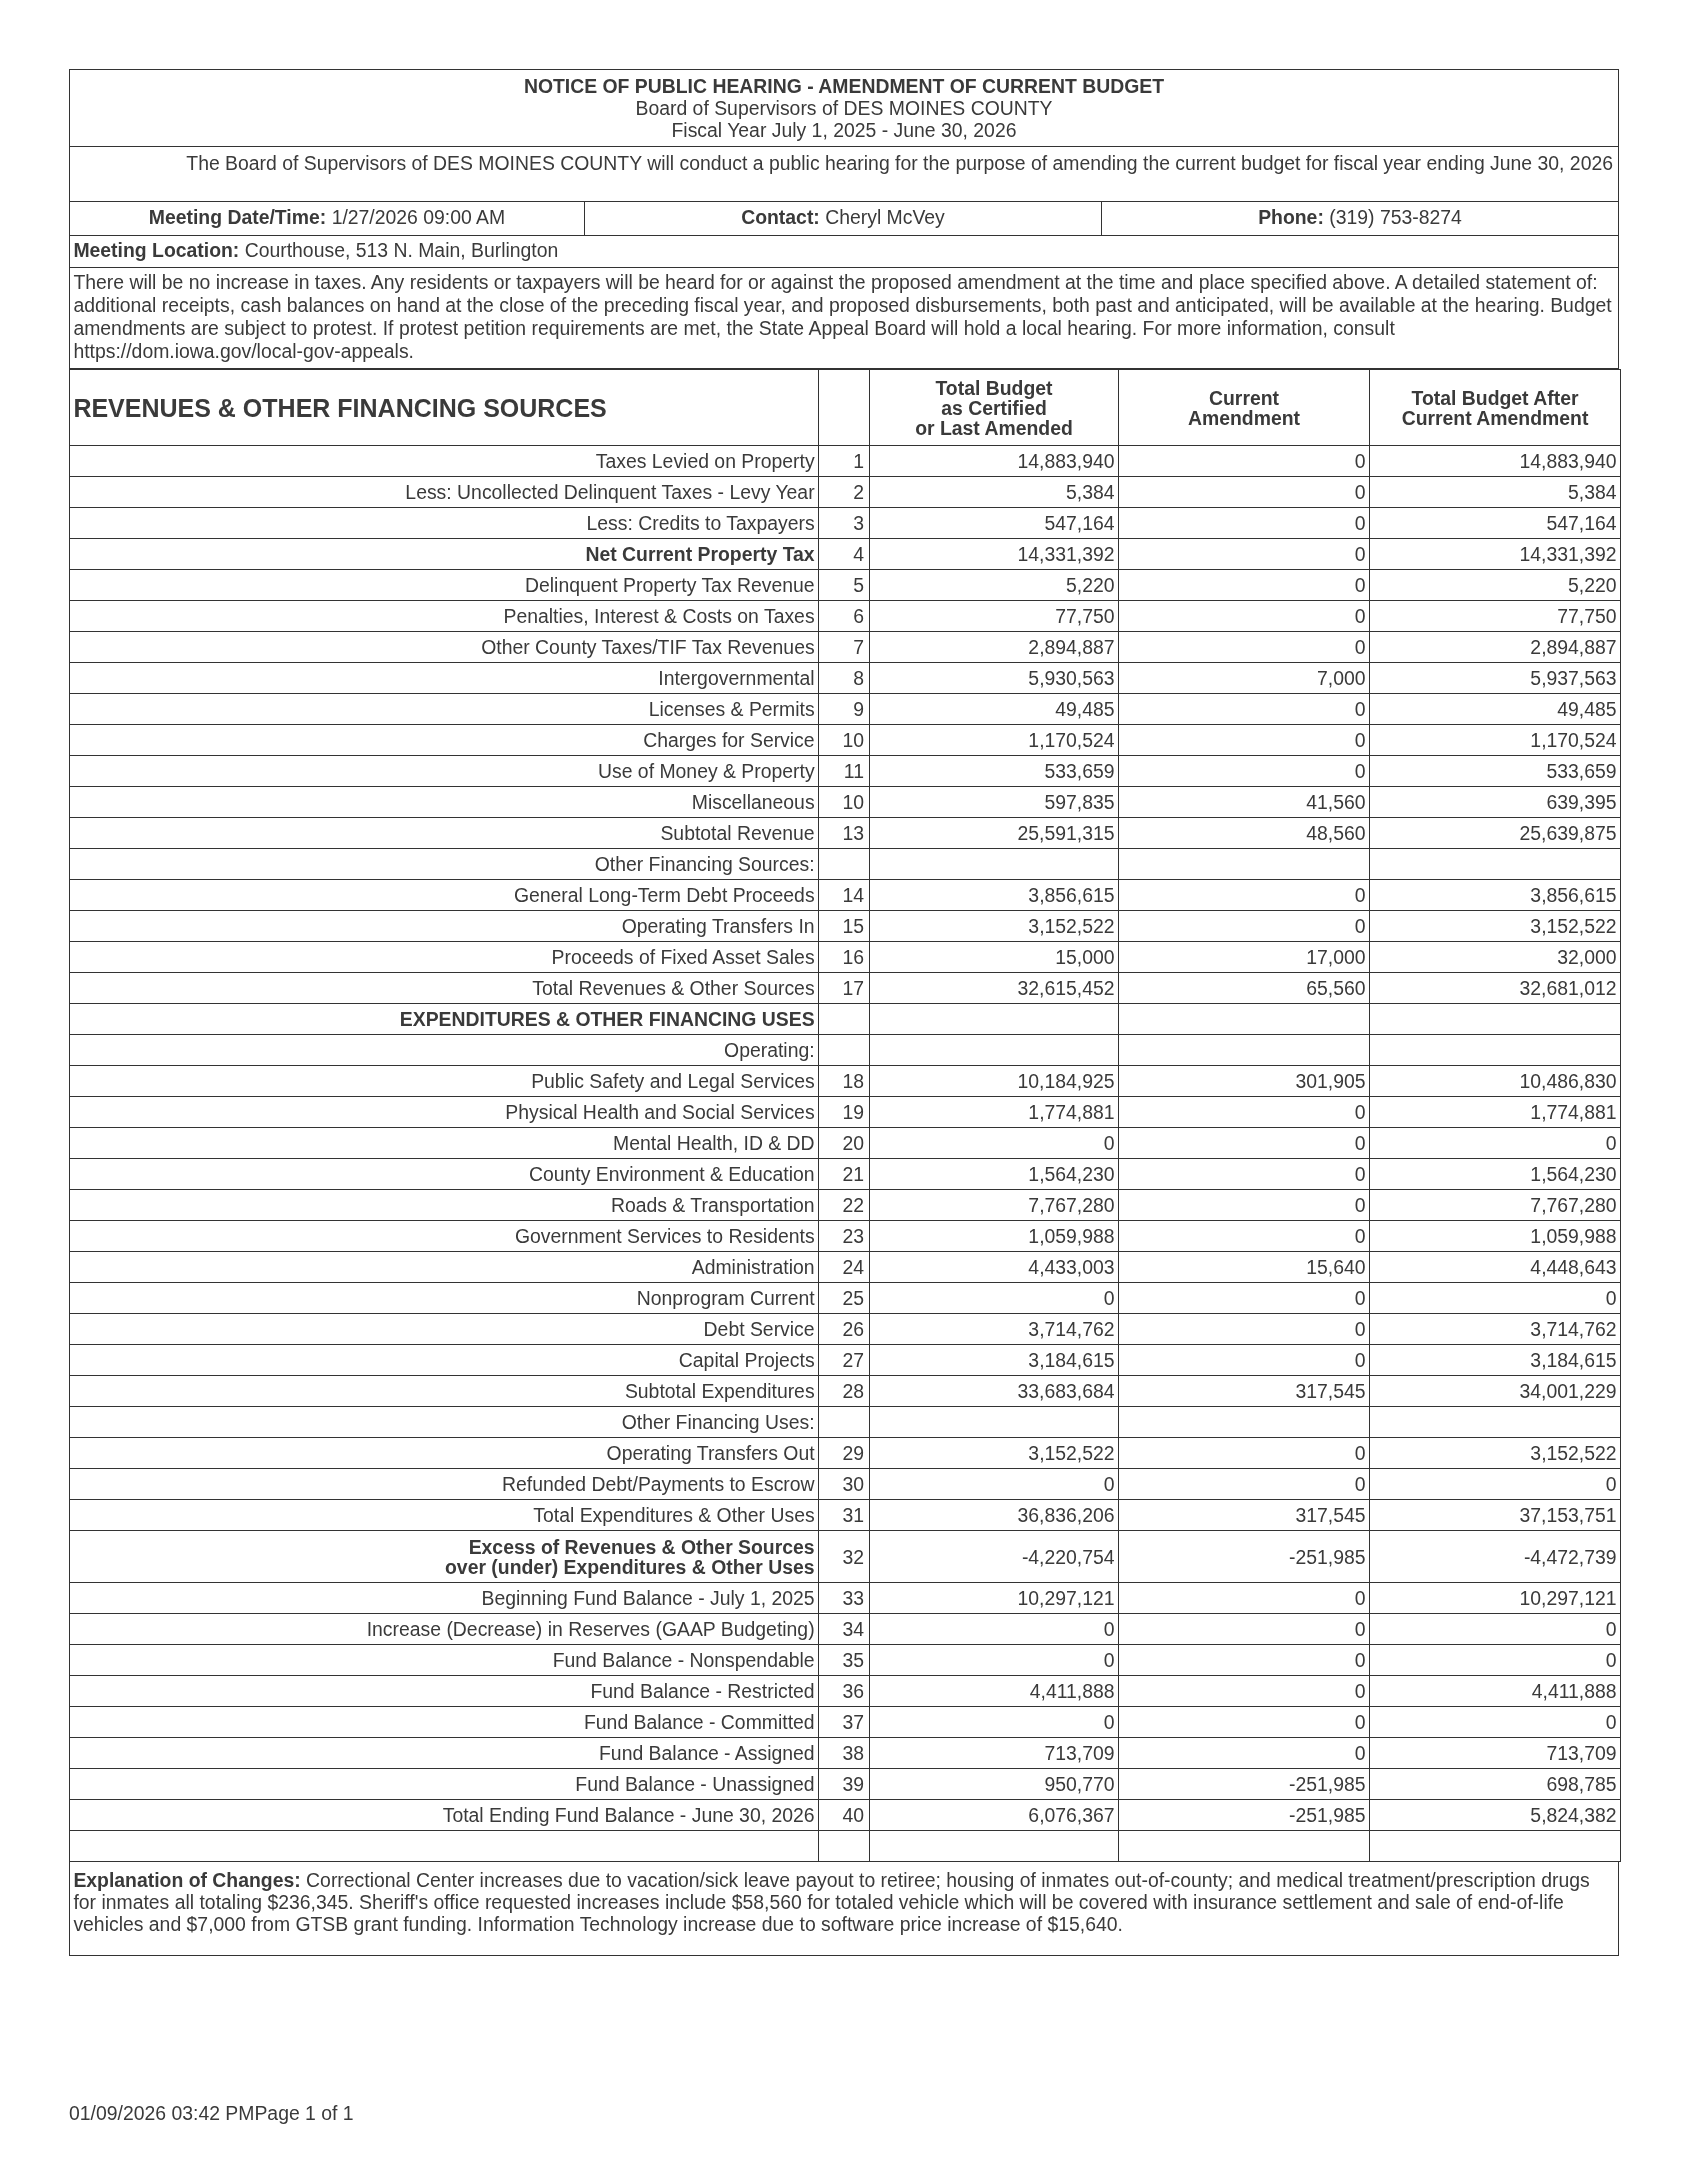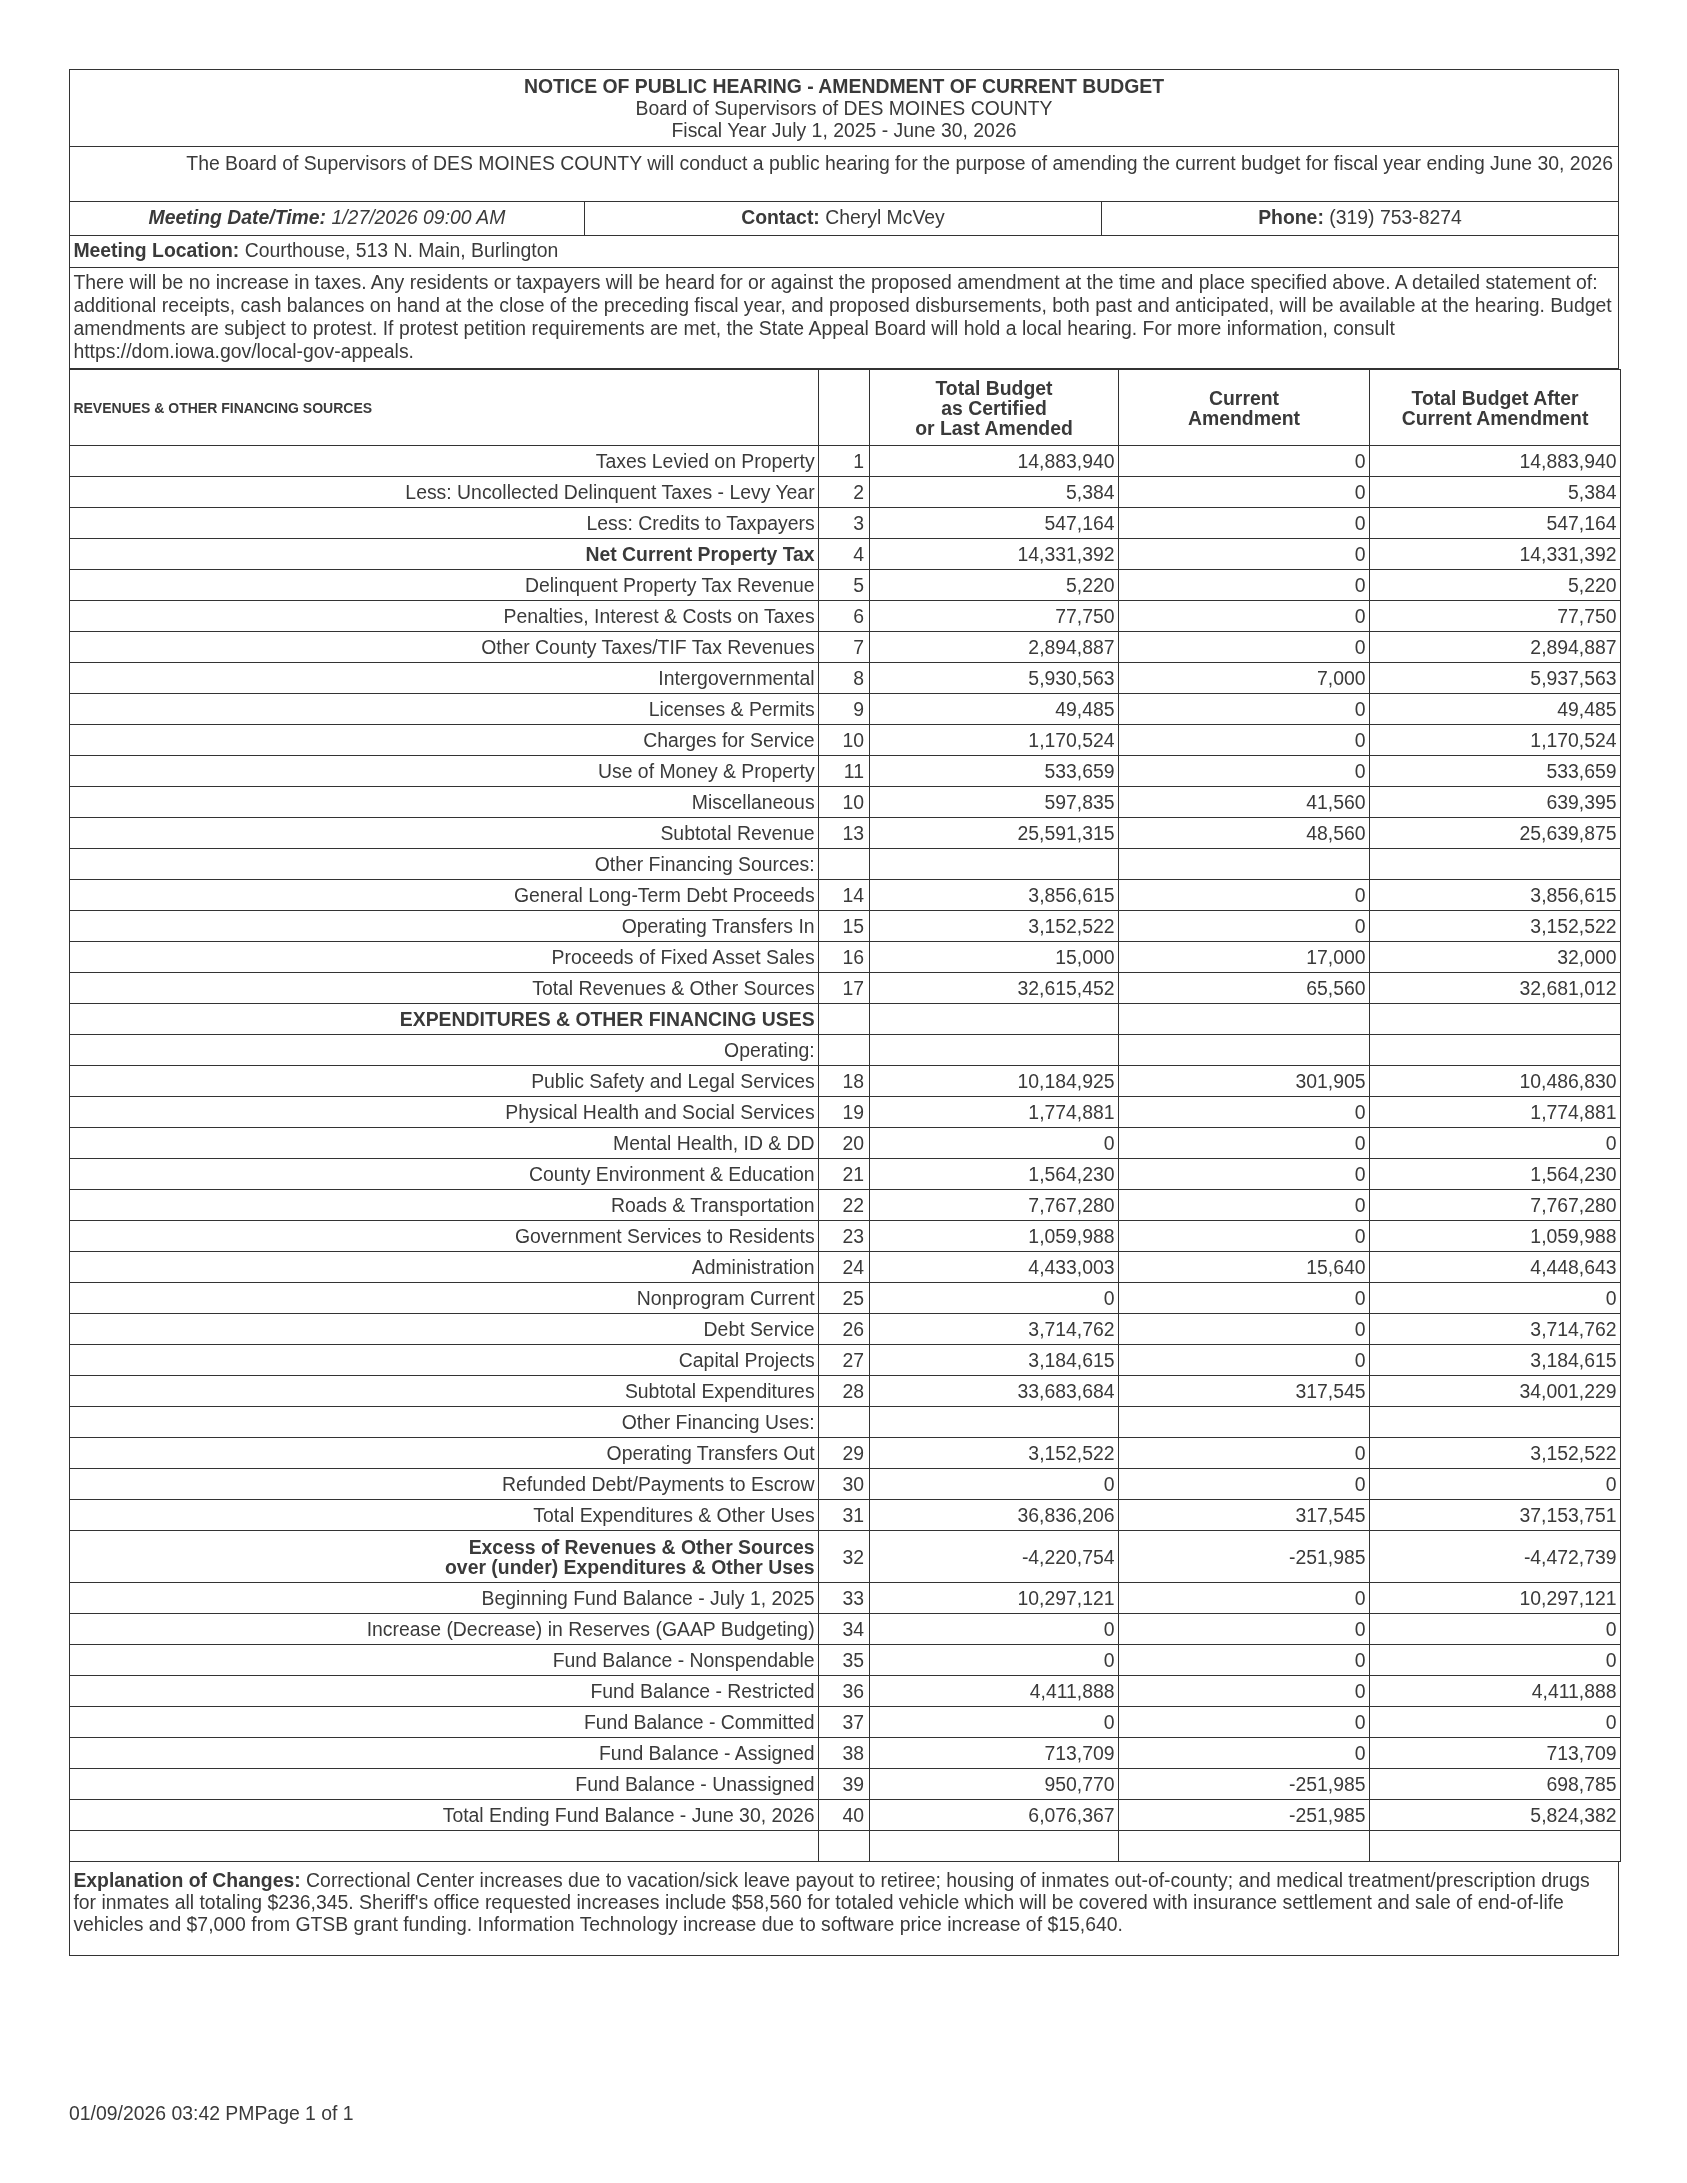--- a/index.html
+++ b/index.html
@@ -4,30 +4,30 @@
 <style>
   html, body { margin: 0; padding: 0; background: #ffffff; }
   body { width: 1687px; height: 2183px; position: relative; font-family: "Liberation Sans", sans-serif; color: #3a3a3a; }
   .page { position: absolute; left: 69px; top: 69px; width: 1550px; }
   .box { border: 1.7px solid #333; border-bottom: none; box-sizing: border-box; }
   .title-block { height: 77px; text-align: center; font-size: 19.4px; line-height: 22px; padding-top: 5px; box-sizing: border-box; border-bottom: 1.7px solid #333; }
   .title-block .t1 { font-weight: bold; }
   .intro { height: 55px; text-align: right; font-size: 19.4px; line-height: 22px; padding: 5px 5px 9px; box-sizing: border-box; border-bottom: 1.7px solid #333; }
   .meeting { display: flex; height: 33px; border-bottom: 1.7px solid #333; font-size: 19.4px; line-height: 30px; }
   .meeting > div { text-align: center; box-sizing: border-box; }
-  .meeting .m1 { width: 515px; border-right: 1.3px solid #333; font-style: italic; }
+  .meeting .m1 { width: 515px; border-right: 1.3px solid #333; }
   .meeting .m2 { width: 517px; border-right: 1.3px solid #333; }
   .meeting .m3 { flex: 1; }
   .lbl { font-weight: bold; }
   .location { height: 31px; border-bottom: 1.7px solid #333; font-size: 19.4px; line-height: 29.5px; padding-left: 3.4px; }
   .notice { height: 101px; border-bottom: 1.7px solid #333; font-size: 19.4px; line-height: 23px; padding: 2.5px 5px 0 3.4px; box-sizing: border-box; }
   table { border-collapse: collapse; width: 1550px; table-layout: fixed; font-size: 19.4px; }
   td, th { border: 1.3px solid #333; padding: 0 3.4px; height: 30px; white-space: nowrap; overflow: hidden; }
   th { font-weight: bold; text-align: center; line-height: 20px; height: 75px; }
-  th.sec { text-align: left; font-size: 14px; }
+  th.sec { text-align: left; font-size: 25px; }
   td.num { text-align: right; }
   td.ln { text-align: right; padding-right: 5px; }
   td.label { text-align: right; }
   tr.bold td.label { font-weight: bold; }
   tr.tall td { height: 51px; line-height: 20px; white-space: normal; }
   .explain { border: 1.7px solid #333; border-top: none; font-size: 19.4px; line-height: 22px; padding: 6.7px 5px 5px 3.4px; box-sizing: border-box; min-height: 94px; }
   .explain .lbl { font-weight: bold; }
   .footer { position: absolute; top: 2102px; left: 69px; width: 1550px; font-size: 19.4px; display: flex; }
   col.c1 { width: 749px; } col.c2 { width: 51px; } col.c3 { width: 249px; } col.c4 { width: 251px; } col.c5 { width: 251px; }
 </style>

